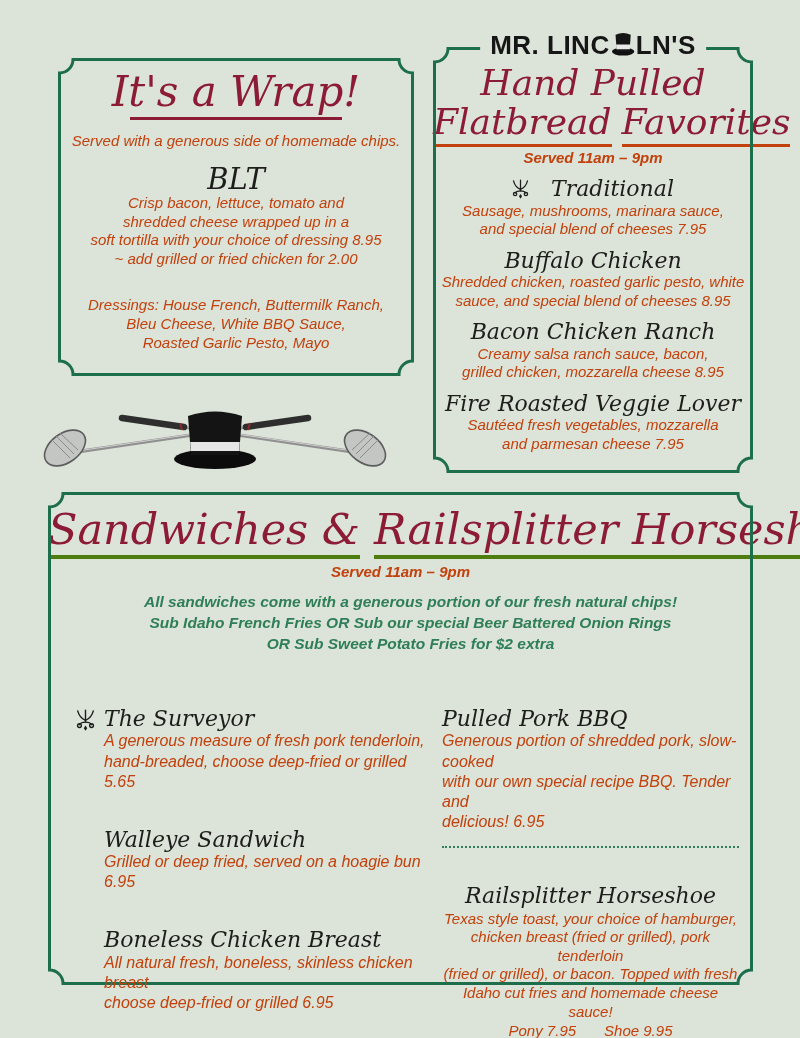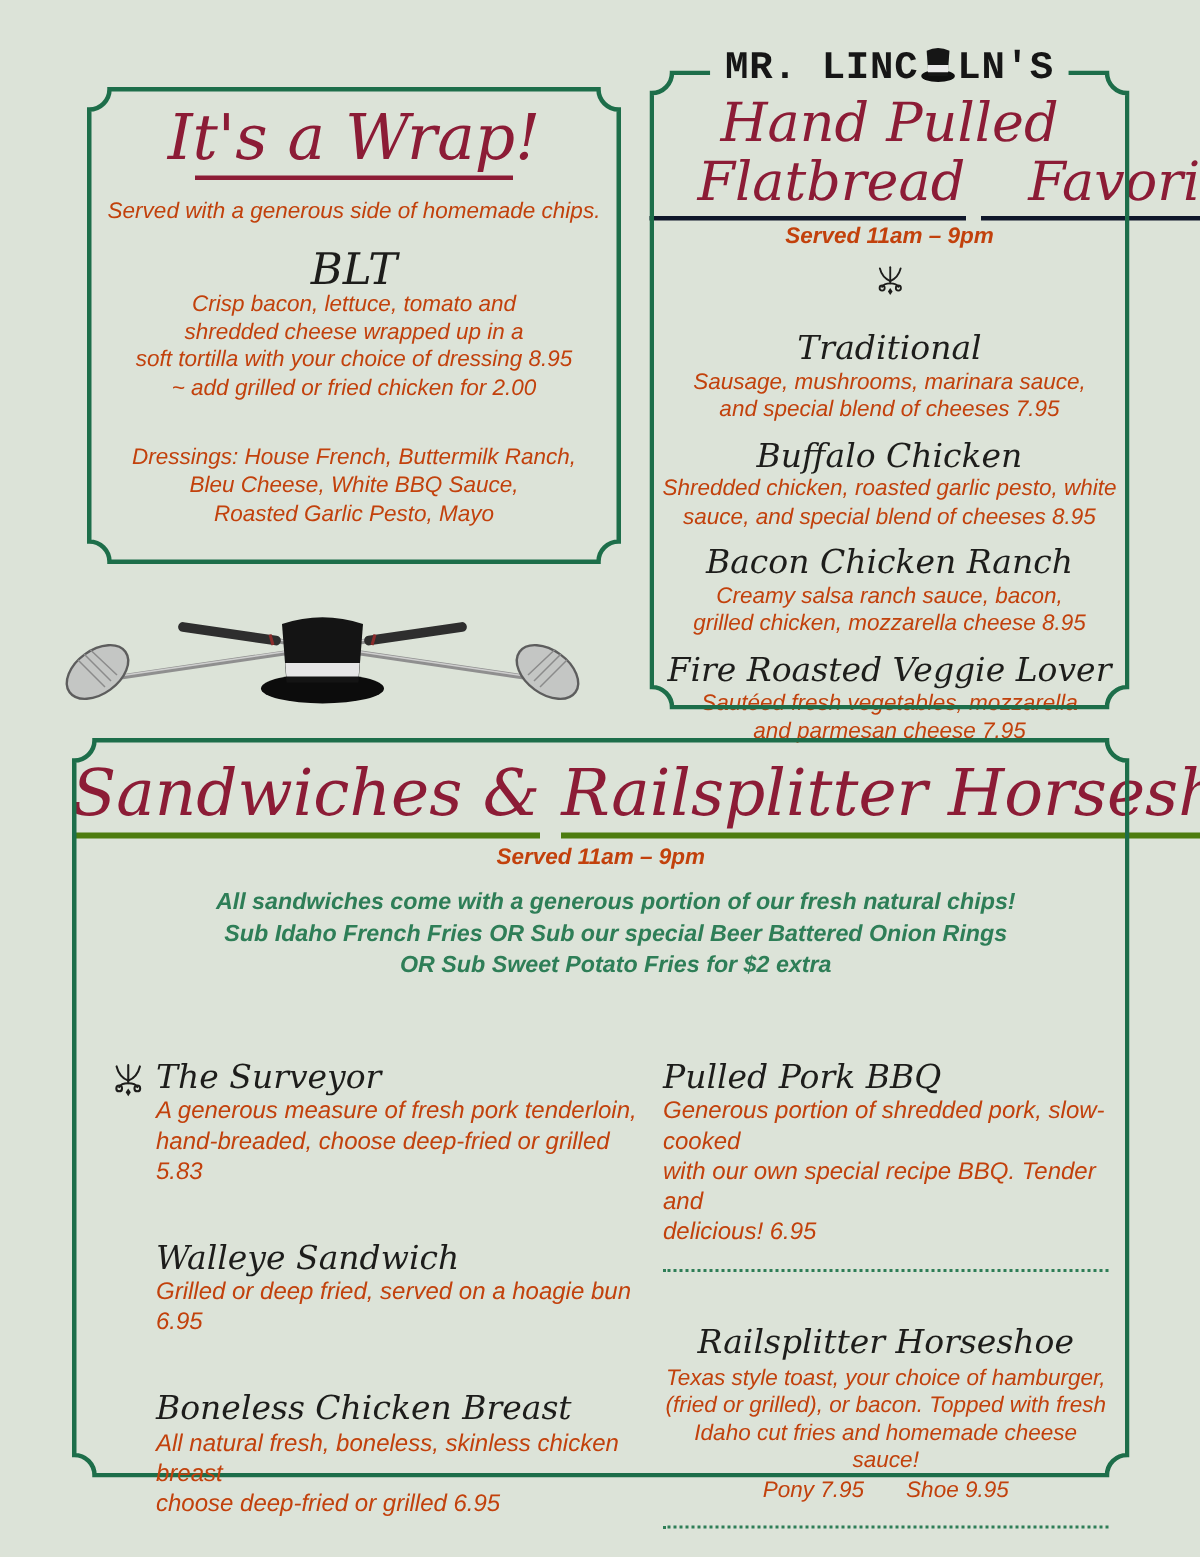--- a/index.html
+++ b/index.html
@@ -25,32 +25,32 @@
   .wrap-item-name { margin-top:16px; text-align:center; font-size:29px; color:#1d1d1b; line-height:1; }
   .cline { text-align:center; font-size:15px; line-height:1.24; }
   .wrap-dressings { margin-top:28px; }
 
   
   .fb-box { left:433px; top:47px; width:320px; height:426px; }
   .brand {
     position:absolute; top:-17px; left:50%; transform:translateX(-50%);
     background:#dce3d8; padding:0 10px; white-space:nowrap;
     font-weight:700; font-size:26px; letter-spacing:0.5px; color:#161616;
-    display:flex; align-items:center;font-family:Liberation Mono, monospace;
+    display:flex; align-items:center;
   }
   .brand svg { margin:0 1px; position:relative; top:-4px; }
   .fb-title1 { margin-top:18px; text-align:center; font-size:36px; line-height:1.02; }
   .fb-title2 { text-align:center; font-size:36px; line-height:1.1; white-space:nowrap; }
-  .fb-title2 .u { border-bottom:3px solid #0f172a; padding-bottom:2px;padding-left:32px; }
+  .fb-title2 .u { border-bottom:3px solid #c2410c; padding-bottom:2px; }
   .fb-title2 .u + .u { margin-left:10px; }
   .fb-served { margin-top:8px; text-align:center; font-size:15px; font-weight:600; }
   .fb-items { margin-top:10px; }
   .fb-item { margin-bottom:9px; }
   .fb-name { text-align:right; font-size:22px; color:#1d1d1b; line-height:1.15;
-             display:flex; justify-content:center; align-items:center; gap:22px;flex-direction:column; }
+             display:flex; justify-content:center; align-items:center; gap:22px; }
   .orn { display:inline-flex; }
 
   
   .club-art { position:absolute; left:40px; top:402px; width:350px; height:72px; }
 
   
   .sw-box { left:48px; top:492px; width:705px; height:493px; }
   .sw-title { margin-top:14px; text-align:center; font-size:43px; line-height:1.1; white-space:nowrap; }
   .sw-title .u { border-bottom:4px solid #4d7c0f; padding-bottom:1px; }
   .sw-title .u + .u { margin-left:14px; }
@@ -206,21 +206,21 @@
                 <path d="M11,16 C8,16 5,17 4,19"></path>
                 <path d="M11,16 C14,16 17,17 18,19"></path>
                 <circle cx="4" cy="20" r="2.2"></circle>
                 <circle cx="18" cy="20" r="2.2"></circle>
               </g>
               <path d="M11,20 l2,3 l-2,3 l-2,-3 Z" fill="#1d1d1b"></path>
             </svg>
           </span>
           <div class="sw-name script">The Surveyor</div>
           <div class="lline body-it">A generous measure of fresh pork tenderloin,</div>
-          <div class="lline body-it">hand-breaded, choose deep-fried or grilled  5.83</div>
+          <div class="lline body-it">hand-breaded, choose deep-fried or grilled  5.65</div>
         </div>
         <div class="sw-item">
           <div class="sw-name script">Walleye Sandwich</div>
           <div class="lline body-it">Grilled or deep fried, served on a hoagie bun  6.95</div>
         </div>
         <div class="sw-item">
           <div class="sw-name script">Boneless Chicken Breast</div>
           <div class="lline body-it">All natural fresh, boneless, skinless chicken breast</div>
           <div class="lline body-it">choose deep-fried or grilled  6.95</div>
         </div>
@@ -230,20 +230,21 @@
         <div class="sw-item">
           <div class="sw-name script">Pulled Pork BBQ</div>
           <div class="lline body-it">Generous portion of shredded pork, slow-cooked</div>
           <div class="lline body-it">with our own special recipe BBQ.  Tender and</div>
           <div class="lline body-it">delicious!  6.95</div>
         </div>
         <div class="dotted"></div>
         <div class="sw-item">
           <div class="hs-name script">Railsplitter Horseshoe</div>
           <div class="cline body-it">Texas style toast, your choice of hamburger,</div>
+          <div class="cline body-it">chicken breast (fried or grilled), pork tenderloin</div>
           <div class="cline body-it">(fried or grilled), or bacon.  Topped with fresh</div>
           <div class="cline body-it">Idaho cut fries and homemade cheese sauce!</div>
           <div class="hs-prices body-it">
             <span>Pony 7.95</span><span>Shoe 9.95</span>
           </div>
         </div>
         <div class="dotted"></div>
       </div>
     </div>
   </div>

